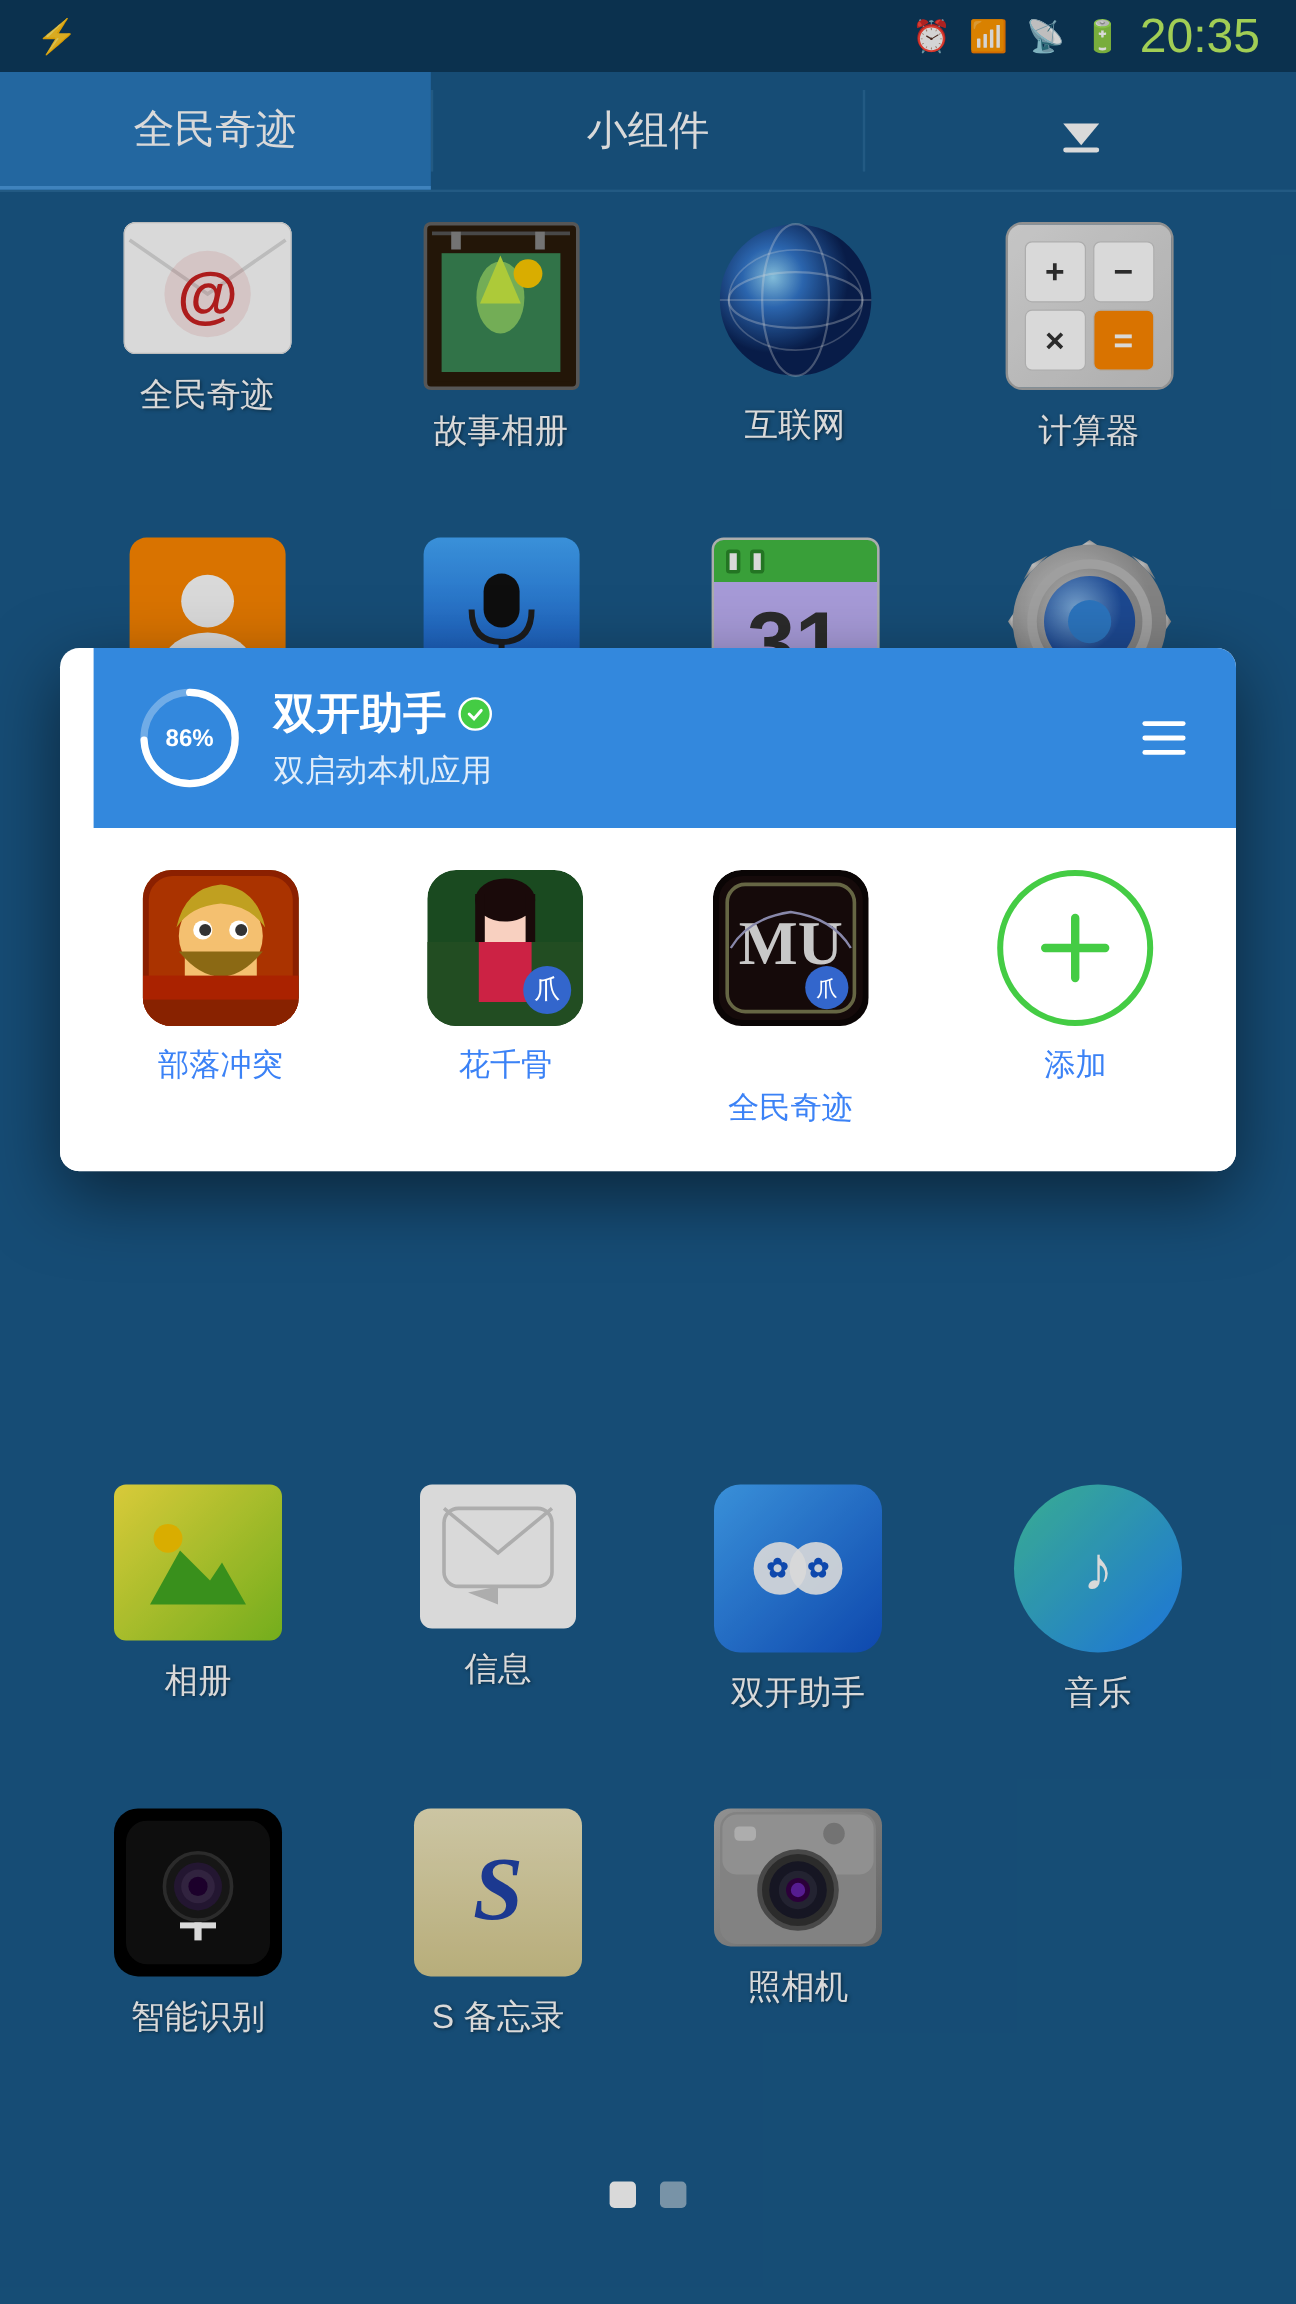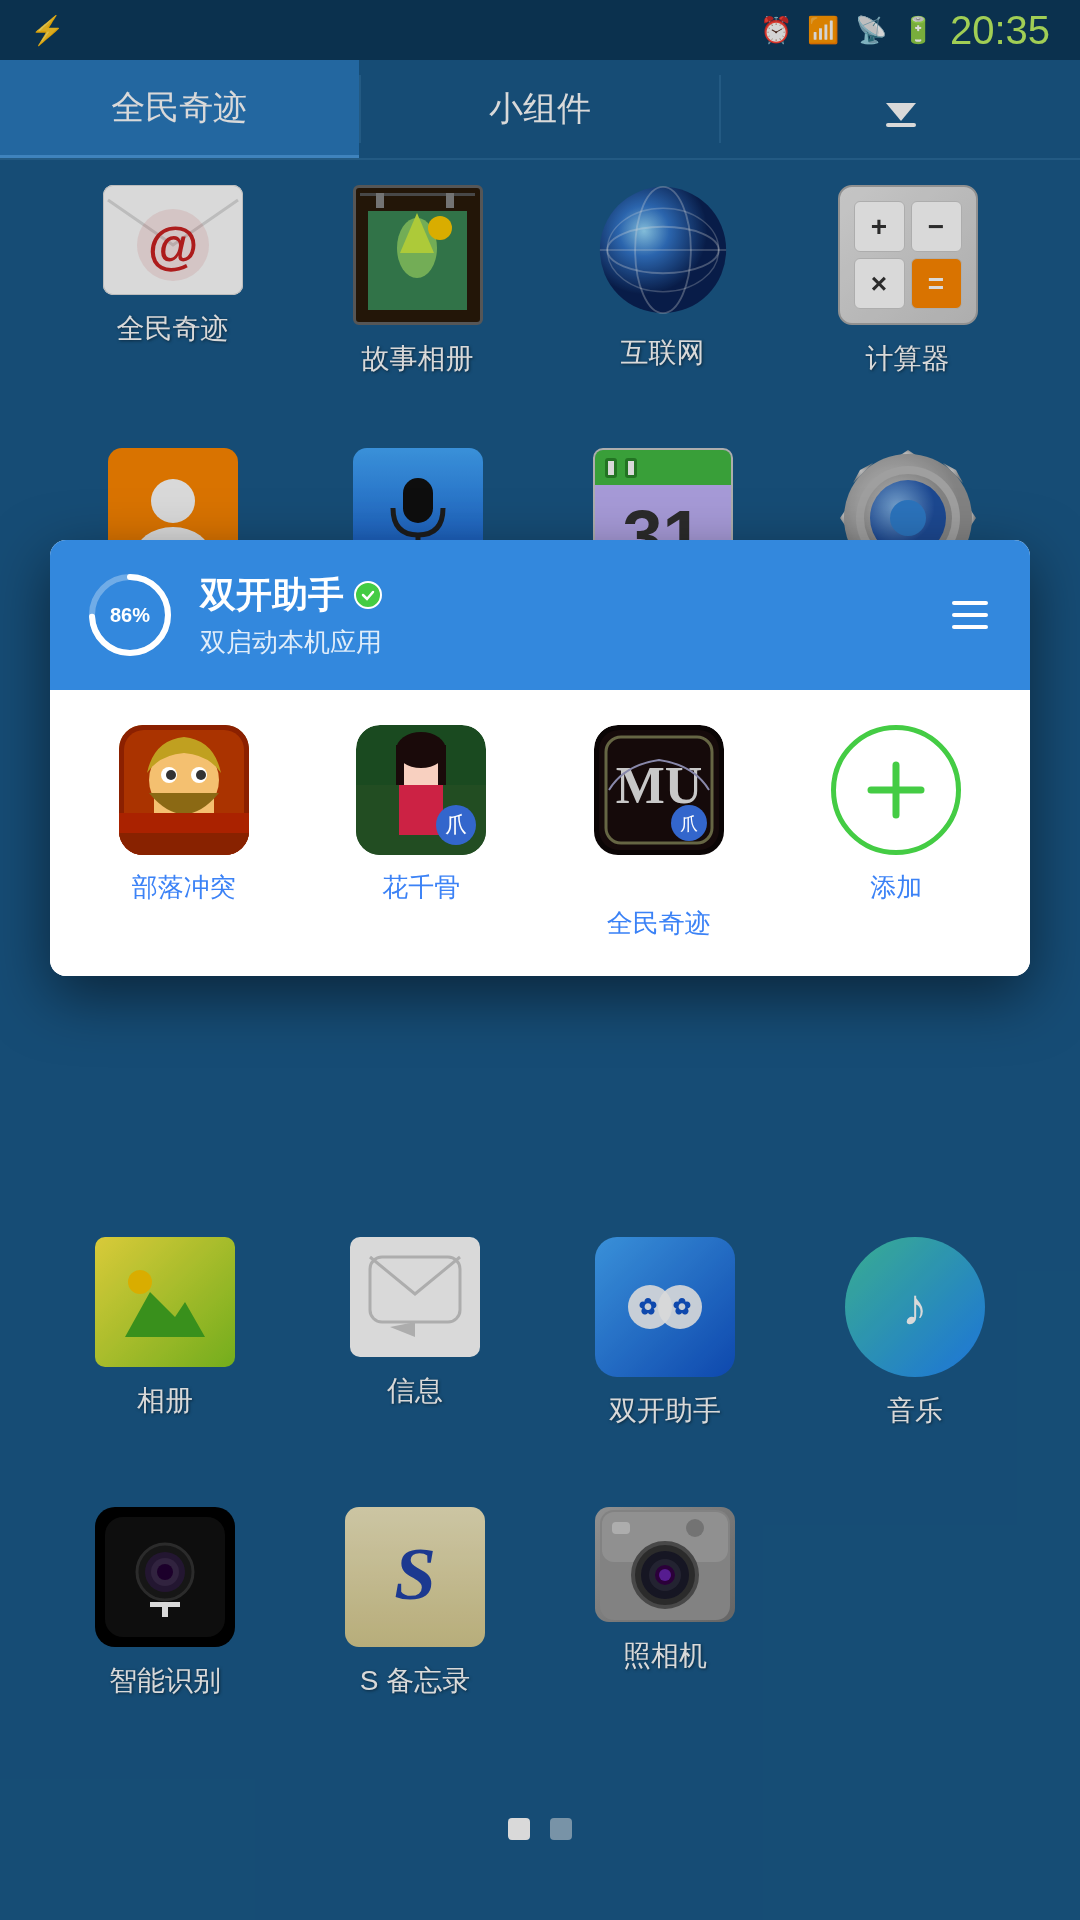--- a/index.html
+++ b/index.html
@@ -157,20 +157,21 @@
       overflow: hidden;
       z-index: 200;
       box-shadow: 0 20px 60px rgba(0,0,0,0.5);
     }
     .popup-header {
       background: #3388dd;
       padding: 30px 35px;
       display: flex;
       align-items: center;
       gap: 25px;
+      margin-left: 28px;
     }
     .popup-progress {
       width: 90px;
       height: 90px;
       position: relative;
     }
     .popup-title-section {
       flex: 1;
     }
     .popup-title {

